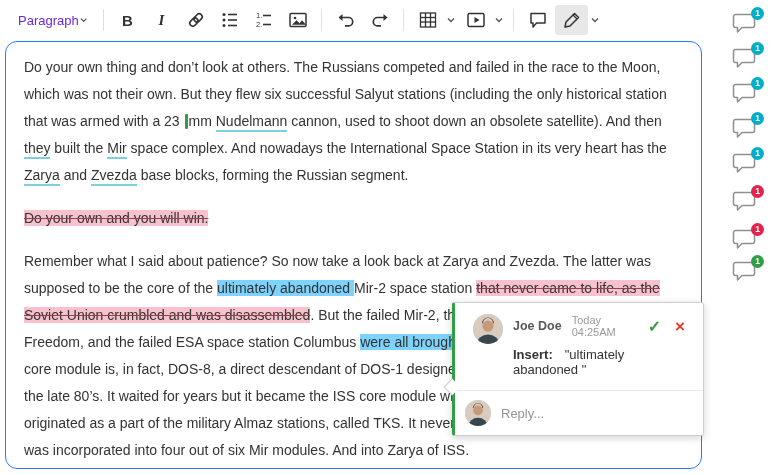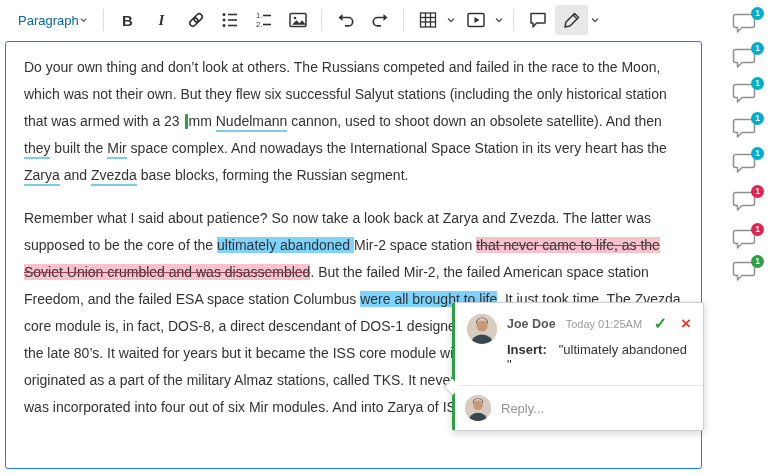--- a/index.html
+++ b/index.html
@@ -8,31 +8,31 @@
   .app { position:relative; width:771px; height:475px; background:#fff; overflow:hidden; }
 
   
   .toolbar { display:flex; align-items:center; height:40px; padding:0 8px; gap:1px; background:#fff; }
   .tb-btn { display:flex; align-items:center; justify-content:center; width:33px; height:30px;
             border:0; background:none; border-radius:3px; cursor:pointer; color:#333; }
   .tb-btn svg { display:block; }
   .tb-btn.active { background:#e8e8e8; }
   .tb-dropdown { display:flex; align-items:center; justify-content:space-between; width:88px; height:30px;
                  padding:0 8px 0 10px; border:0; background:none; cursor:pointer;
-                 font-family:"Liberation Sans",sans-serif; font-size:13px; color:#0369a1; }
+                 font-family:"Liberation Sans",sans-serif; font-size:13px; color:#6d28d9; }
   .tb-split { display:flex; align-items:center; }
   .chev-btn { display:flex; align-items:center; justify-content:center; width:14px; height:30px;
               border:0; background:none; cursor:pointer; }
   .sep { width:1px; height:22px; background:#dedede; margin:0 6px; }
   .glyph-b { font-weight:bold; font-size:15px; color:#333; }
   .glyph-i { font-family:"Liberation Serif", serif; font-style:italic; font-weight:bold; font-size:15px; color:#333; }
 
   
   .content { position:absolute; top:41px; left:5px; width:697px; bottom:6px;
-             border:1.5px solid #2977ff; border-radius:3px; background:#fff; overflow:hidden; }
+             border:1.5px solid #2977ff; border-radius:12px; background:#fff; overflow:hidden; }
   .doc { padding:12px 18px 0; font-size:14px; line-height:27px; color:#333; }
   .doc p { margin:0 0 16px; }
   .mark-comment { border-bottom:2px solid #7ccfdd; padding-bottom:1px; }
   .mark-insert { background:#7dd3fc; }
   .mark-delete { background:#f7c2ce; text-decoration:line-through; text-decoration-color:#8f4252; }
   .mark-caret { display:inline-block; width:3px; height:15px; background:#2f9e44;
                 vertical-align:text-bottom; margin:0 1px; border-radius:1px; }
 
   
   .sidebar { position:absolute; top:0; right:0; width:52px; height:100%; }
@@ -44,21 +44,21 @@
   .marker:nth-of-type(3){top:80px} .marker:nth-of-type(4){top:115px}
   .marker:nth-of-type(5){top:150px} .marker:nth-of-type(6){top:188px}
   .marker:nth-of-type(7){top:226px} .marker:nth-of-type(8){top:258px}
 
   
   .popup { position:absolute; left:452px; top:302px; width:252px; background:#fff;
            border:1px solid #cfcfcf; border-left:3px solid #2f9e44; border-radius:3px;
            box-shadow:0 2px 8px rgba(0,0,0,.18); z-index:5; }
   .popup-caret { position:absolute; left:-9px; top:78px; width:12px; height:12px; background:#fff;
                  border-left:1px solid #cfcfcf; border-bottom:1px solid #cfcfcf; transform:rotate(45deg); }
-  .popup-main { display:flex; padding:11px 12px 13px; }
+  .popup-main { display:flex; padding:11px 18px 13px; }
   .avatar { width:30px; height:30px; border-radius:50%; overflow:hidden; flex:none; background:#d8ccc0; }
   .avatar svg { display:block; width:100%; height:100%; }
   .avatar.small { width:26px; height:26px; }
   .main-col { flex:1; margin-left:10px; min-width:0; }
   .row1 { display:flex; align-items:center; }
   .author { font-size:12.5px; font-weight:bold; color:#595959; }
   .time { font-size:11px; color:#9a9a9a; margin-left:10px; flex:1; }
   .accept { color:#2e9e3f; font-size:16px; font-weight:bold; margin-right:14px; cursor:pointer; background:none; border:0; }
   .decline { color:#e2382e; font-size:17px; font-weight:bold; cursor:pointer; background:none; border:0; line-height:1; }
   .row2 { margin-top:9px; font-size:13px; color:#333; }
@@ -192,20 +192,21 @@
         <svg width="10" height="10" viewBox="0 0 10 10">
             <path d="M2 3.5 L5 6.5 L8 3.5" fill="none" stroke="#555" stroke-width="1.3"></path>
           </svg>
       </button>
     </span>
   </div>
 
   <div class="content">
     <div class="doc">
       <p><span>Do your own thing and don’t look at others. The Russians competed and failed in the race to the Moon, which was not their own. But they flew six successful Salyut stations (including the only historical station that was armed with a 23 </span><span class="mark-caret"></span><span>mm </span><span class="mark-comment">Nudelmann</span><span> cannon, used to shoot down an obsolete satellite). And then </span><span class="mark-comment">they</span><span> built the </span><span class="mark-comment">Mir</span><span> space complex. And nowadays the International Space Station in its very heart has the </span><span class="mark-comment">Zarya</span><span> and </span><span class="mark-comment">Zvezda</span><span> base blocks, forming the Russian segment.</span></p>
+      <p><span class="mark-delete">Do your own and you will win.</span></p>
       <p><span>Remember what I said about patience? So now take a look back at Zarya and Zvezda. The latter was supposed to be the core of the </span><span class="mark-insert">ultimately abandoned </span><span>Mir-2 space station </span><span class="mark-delete">that never came to life, as the Soviet Union crumbled and was disassembled</span><span>. But the failed Mir-2, the failed American space station Freedom, and the failed ESA space station Columbus </span><span class="mark-insert">were all brought to life</span><span>. It just took time. The Zvezda core module is, in fact, DOS-8, a direct descendant of DOS-1 designed in the late 60’s and assembled in the late 80’s. It waited for years but it became the ISS core module with a long and complicated heritage. It originated as a part of the military Almaz stations, called TKS. It never flew manned, but part of its design was incorporated into four out of six Mir modules. And into Zarya of ISS.</span></p>
     </div>
   </div>
 
   <div class="sidebar">
       <button class="marker">
         <svg width="26" height="24" viewBox="0 0 26 24">
           <path d="M4.5 2.5 h17 a2 2 0 0 1 2 2 v9 a2 2 0 0 1 -2 2 H11 l-4.5 4.5 V15.5 h-2 a2 2 0 0 1 -2 -2 v-9 a2 2 0 0 1 2 -2 z" fill="#fff" stroke="#8f8f8f" stroke-width="1.5" stroke-linejoin="round"></path>
         </svg>
         <span class="badge" style="background:#00aec9">1</span>
@@ -261,21 +262,21 @@
         <svg viewBox="0 0 30 30">
             <rect width="30" height="30" fill="#d8ccc0"></rect>
             <circle cx="15" cy="12" r="5.6" fill="#c79a77"></circle>
             <path d="M9 9.5 a6 6 0 0 1 12 0 l-1 -0.5 a5 5 0 0 0 -10 0 z" fill="#4e342e"></path>
             <path d="M4 30 a11 9.5 0 0 1 22 0 z" fill="#37474f"></path>
           </svg>
       </span>
       <div class="main-col">
         <div class="row1">
           <span class="author">Joe Doe</span>
-          <span class="time">Today 01:25AM</span>
+          <span class="time">Today 04:25AM</span>
           <button class="accept">✓</button>
           <button class="decline">×</button>
         </div>
         <div class="row2">
           <span class="ins-label">Insert:</span><span>"ultimately abandoned "</span>
         </div>
       </div>
     </div>
     <div class="popup-reply">
       <span class="avatar small">

